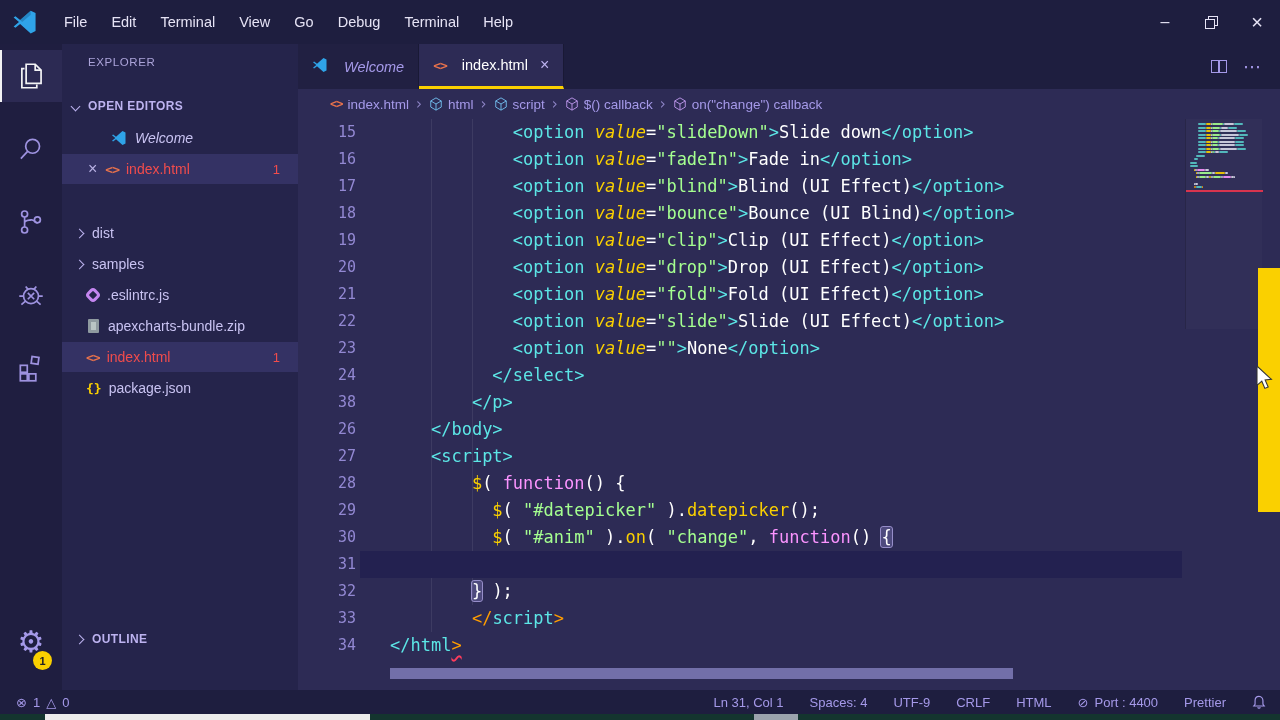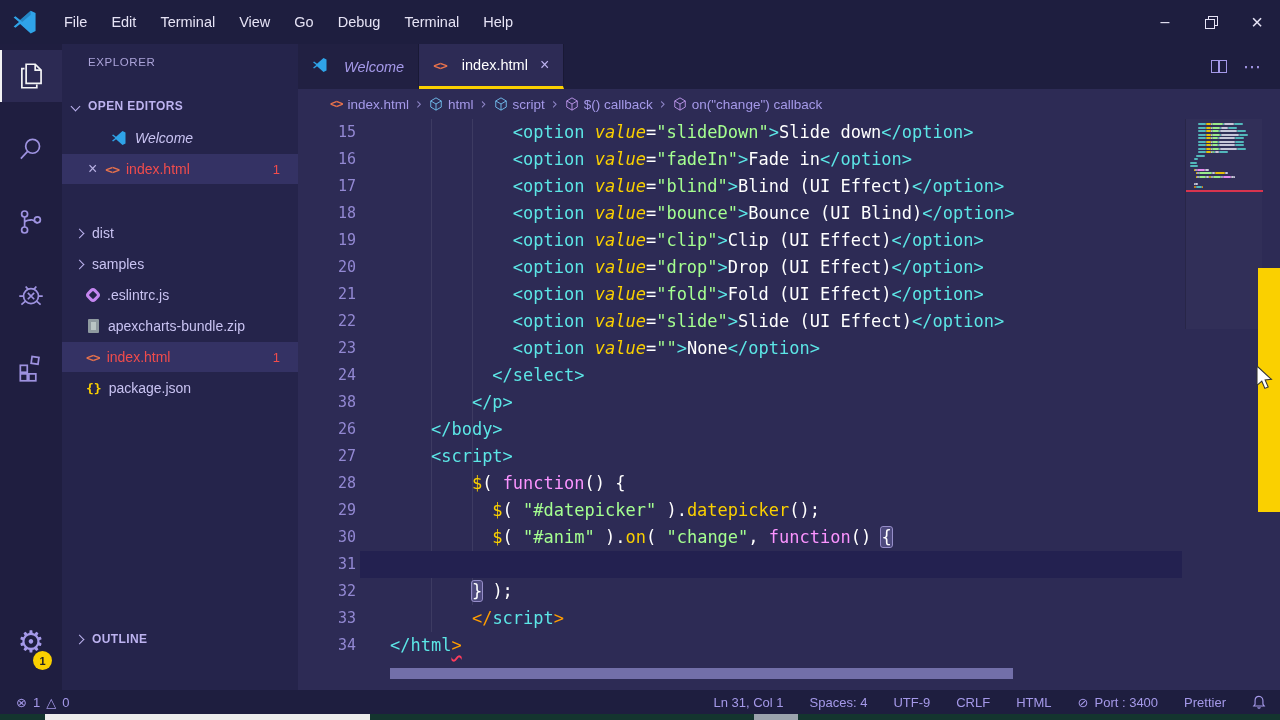--- a/index.html
+++ b/index.html
@@ -451,21 +451,21 @@
           <span>UTF-9</span>
         </span>
         <span class="st-item">
           <span>CRLF</span>
         </span>
         <span class="st-item">
           <span>HTML</span>
         </span>
         <span class="st-item">
           <span class="uni">⊘</span>
-          <span>Port : 3400</span>
+          <span>Port : 4400</span>
         </span>
         <span class="st-item">
           <span>Prettier</span>
         </span>
         <span class="st-item">
           <svg width="14" height="15" viewBox="0 0 16 17">
             <path d="M8 1.5 C5 1.5 3.5 4 3.5 6.5 V10.5 L2 12.5 H14 L12.5 10.5 V6.5 C12.5 4 11 1.5 8 1.5 Z M6.5 14 a1.6 1.6 0 0 0 3 0" fill="none" stroke="#A599E9" stroke-width="1.3"></path>
           </svg>
         </span>
       </div>

